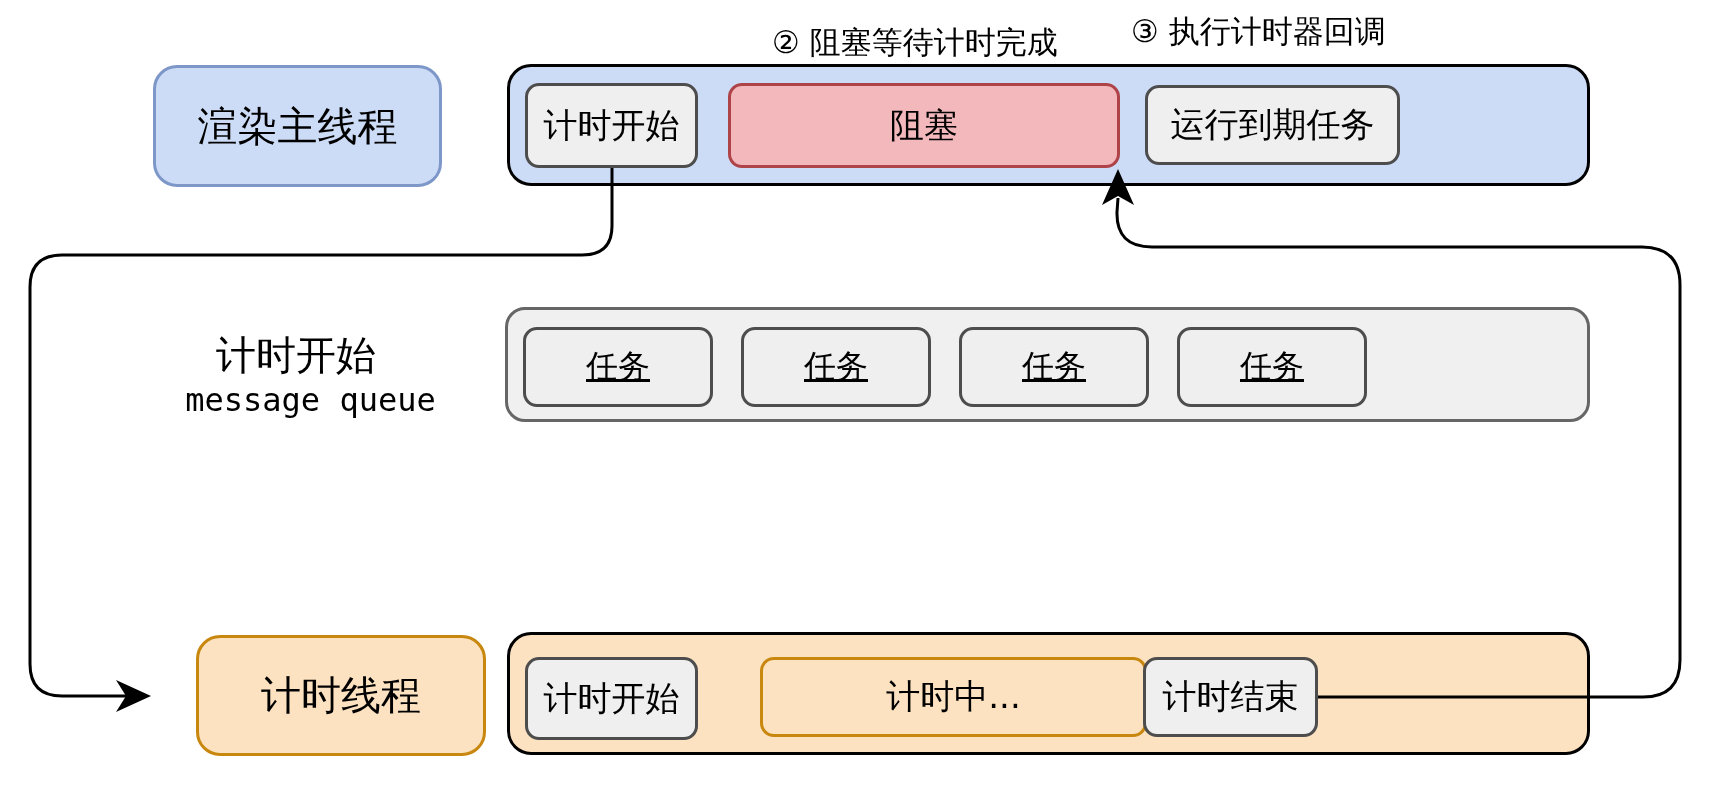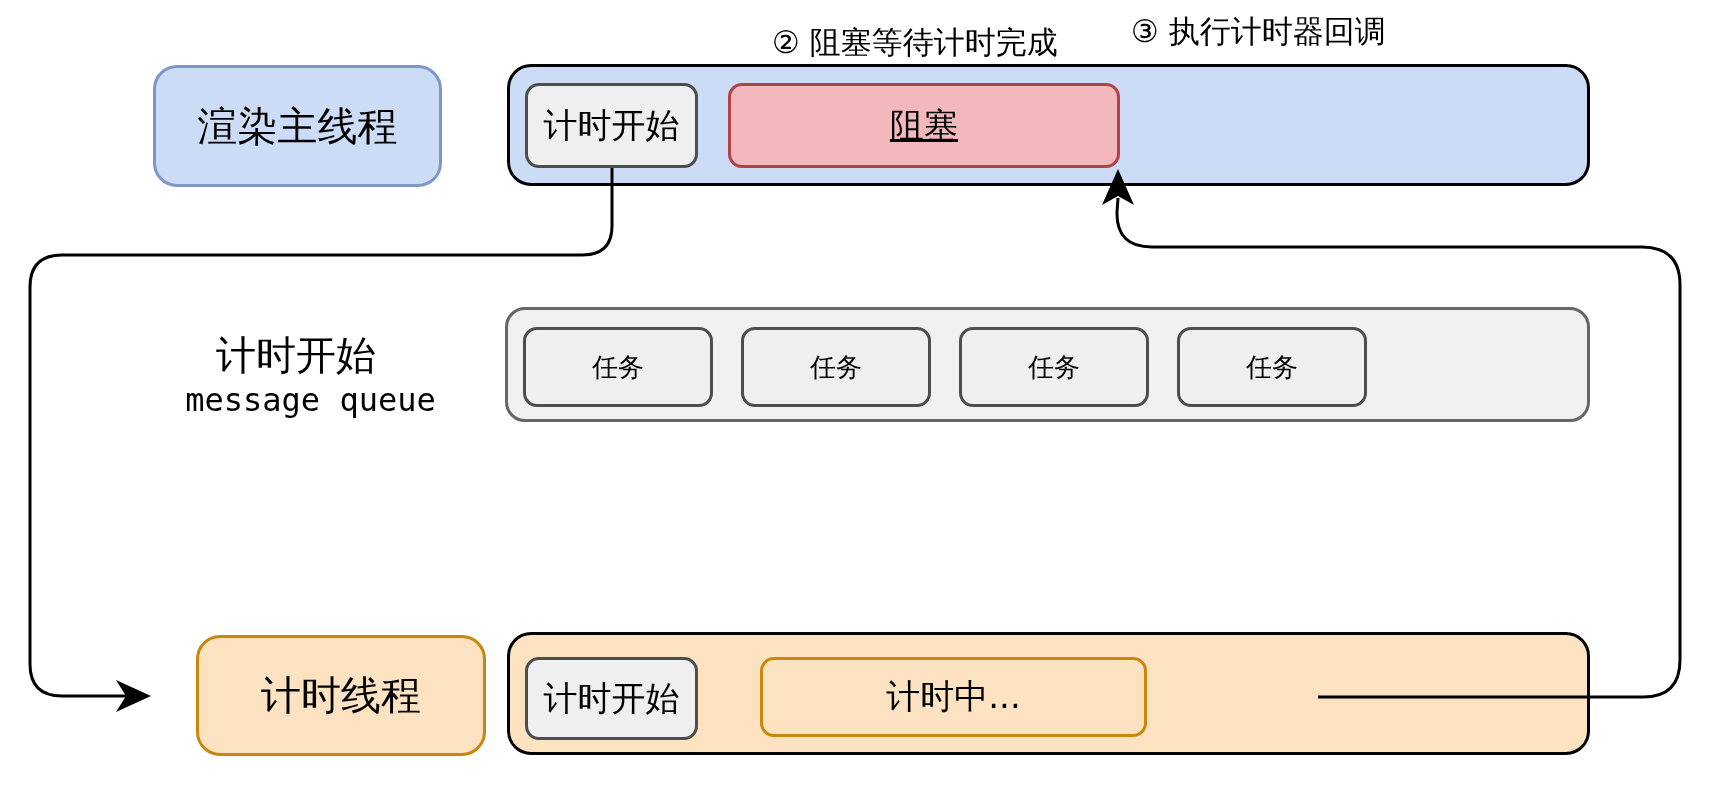--- a/index.html
+++ b/index.html
@@ -42,60 +42,62 @@
   .gray-block{background:var(--gray-fill,#efefef);border-color:var(--gray-border,#4d4d4d);}
   .red-block{background:var(--red-fill,#f2b8bb);border-color:var(--red-border,#ae4348);}
   .orange-block{background:var(--orange-fill,#fce2c0);border-color:var(--orange-border,#c8870e);}
 
   
   .queue{
     background:var(--queue-fill,#f0f0f0);
     border:3px solid var(--queue-border,#666666);
     border-radius:20px;
   }
-  .task{font-size:26px;}
+  .task{font-size:32px;text-decoration:underline;}
 
   .mq-label-zh{font-size:40px;line-height:1.25;}
   .mq-label-en{font-size:32px;font-family:"DejaVu Sans Mono",monospace;line-height:1.25;margin-left:29px;}
 
   svg.overlay{position:absolute;left:0;top:0;pointer-events:none;}
 </style>
 </head>
 <body>
 
 <div class="canvas">
 
   <div class="abs note" style="left:772px;top:14px;margin-top:11px;">② 阻塞等待计时完成</div>
   <div class="abs note" style="left:1131px;top:14px;">③ 执行计时器回调</div>
 
   <div class="abs center thread-label blue-box" style="left:153px;top:65px;width:289px;height:122px;">渲染主线程</div>
 
   <div class="abs bar blue-box" style="left:507px;top:64px;width:1083px;height:122px;"></div>
 
   <div class="abs center block gray-block" style="left:525px;top:83px;width:173px;height:85px;">计时开始</div>
-  <div class="abs center block red-block" style="left:728px;top:83px;width:392px;height:85px;text-decoration:underline;">阻塞</div>
+  <div class="abs center block red-block" style="left:728px;top:83px;width:392px;height:85px;">阻塞</div>
+  <div class="abs center block gray-block" style="left:1145px;top:85px;width:255px;height:80px;">运行到期任务</div>
 
   <div class="abs" style="left:135px;top:330px;width:322px;text-align:center;">
     <div class="mq-label-zh">计时开始</div>
     <div class="mq-label-en">message queue</div>
   </div>
 
   <div class="abs queue" style="left:505px;top:307px;width:1085px;height:115px;"></div>
 
   <div class="abs center block gray-block task" style="left:523px;top:327px;width:190px;height:80px;">任务</div>
   <div class="abs center block gray-block task" style="left:741px;top:327px;width:190px;height:80px;">任务</div>
   <div class="abs center block gray-block task" style="left:959px;top:327px;width:190px;height:80px;">任务</div>
   <div class="abs center block gray-block task" style="left:1177px;top:327px;width:190px;height:80px;">任务</div>
 
   <div class="abs center thread-label orange-box" style="left:153px;top:635px;width:290px;height:121px;margin-left:43px;">计时线程</div>
 
   <div class="abs bar orange-box" style="left:507px;top:632px;width:1083px;height:123px;"></div>
 
   <div class="abs center block gray-block" style="left:525px;top:657px;width:173px;height:83px;">计时开始</div>
   <div class="abs center block orange-block" style="left:760px;top:657px;width:387px;height:80px;">计时中...</div>
+  <div class="abs center block gray-block" style="left:1143px;top:657px;width:175px;height:80px;">计时结束</div>
 
   <svg class="overlay" width="1712" height="790" viewBox="0 0 1712 790">
 
     <path d="M612,168 L612,226 Q612,255 582,255 L62,255 Q30,255 30,287 L30,664 Q30,696 62,696 L128,696" fill="none" stroke="#000" stroke-width="3" stroke-linejoin="round"></path>
     <polygon points="151,696 116,680 126,696 116,712" fill="#000"></polygon>
 
     <path d="M1318,697 L1643,697 Q1680,697 1680,660 L1680,285 Q1680,247 1642,247 L1152,247 Q1116,247 1117,212 L1118,198" fill="none" stroke="#000" stroke-width="3" stroke-linejoin="round"></path>
     <polygon points="1118,169 1102,205 1118,196 1134,205" fill="#000"></polygon>
   </svg>
 

